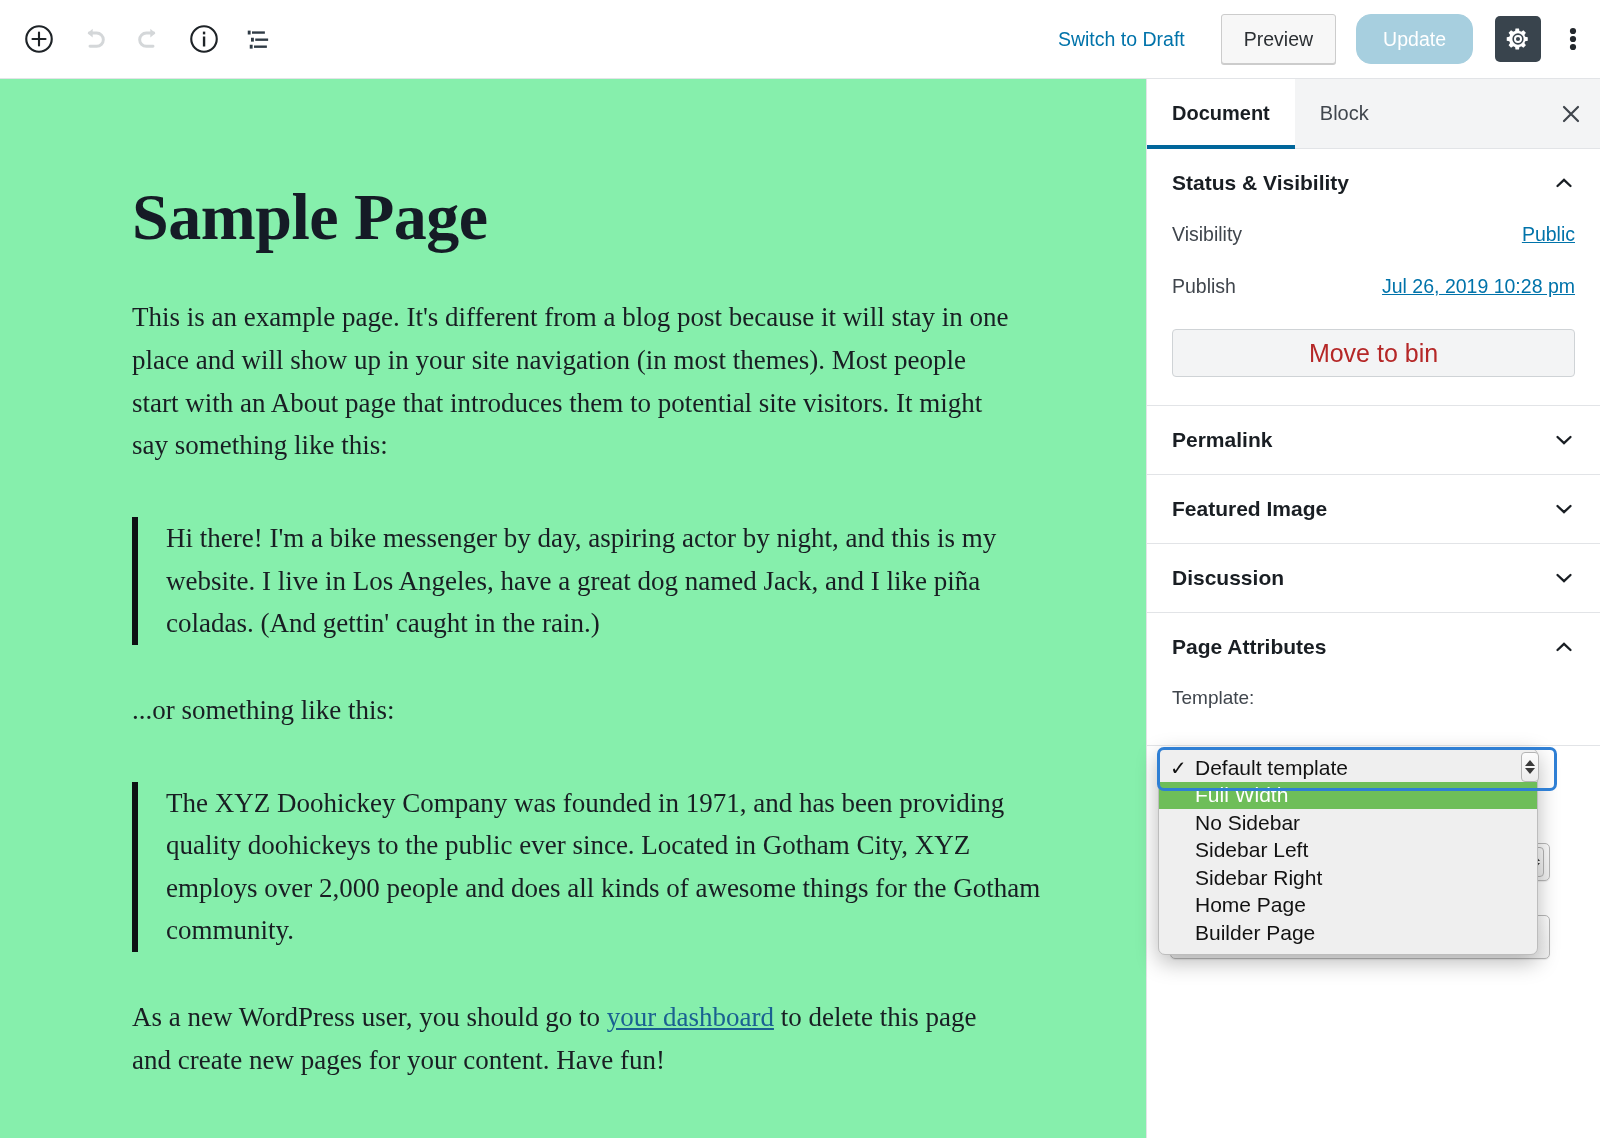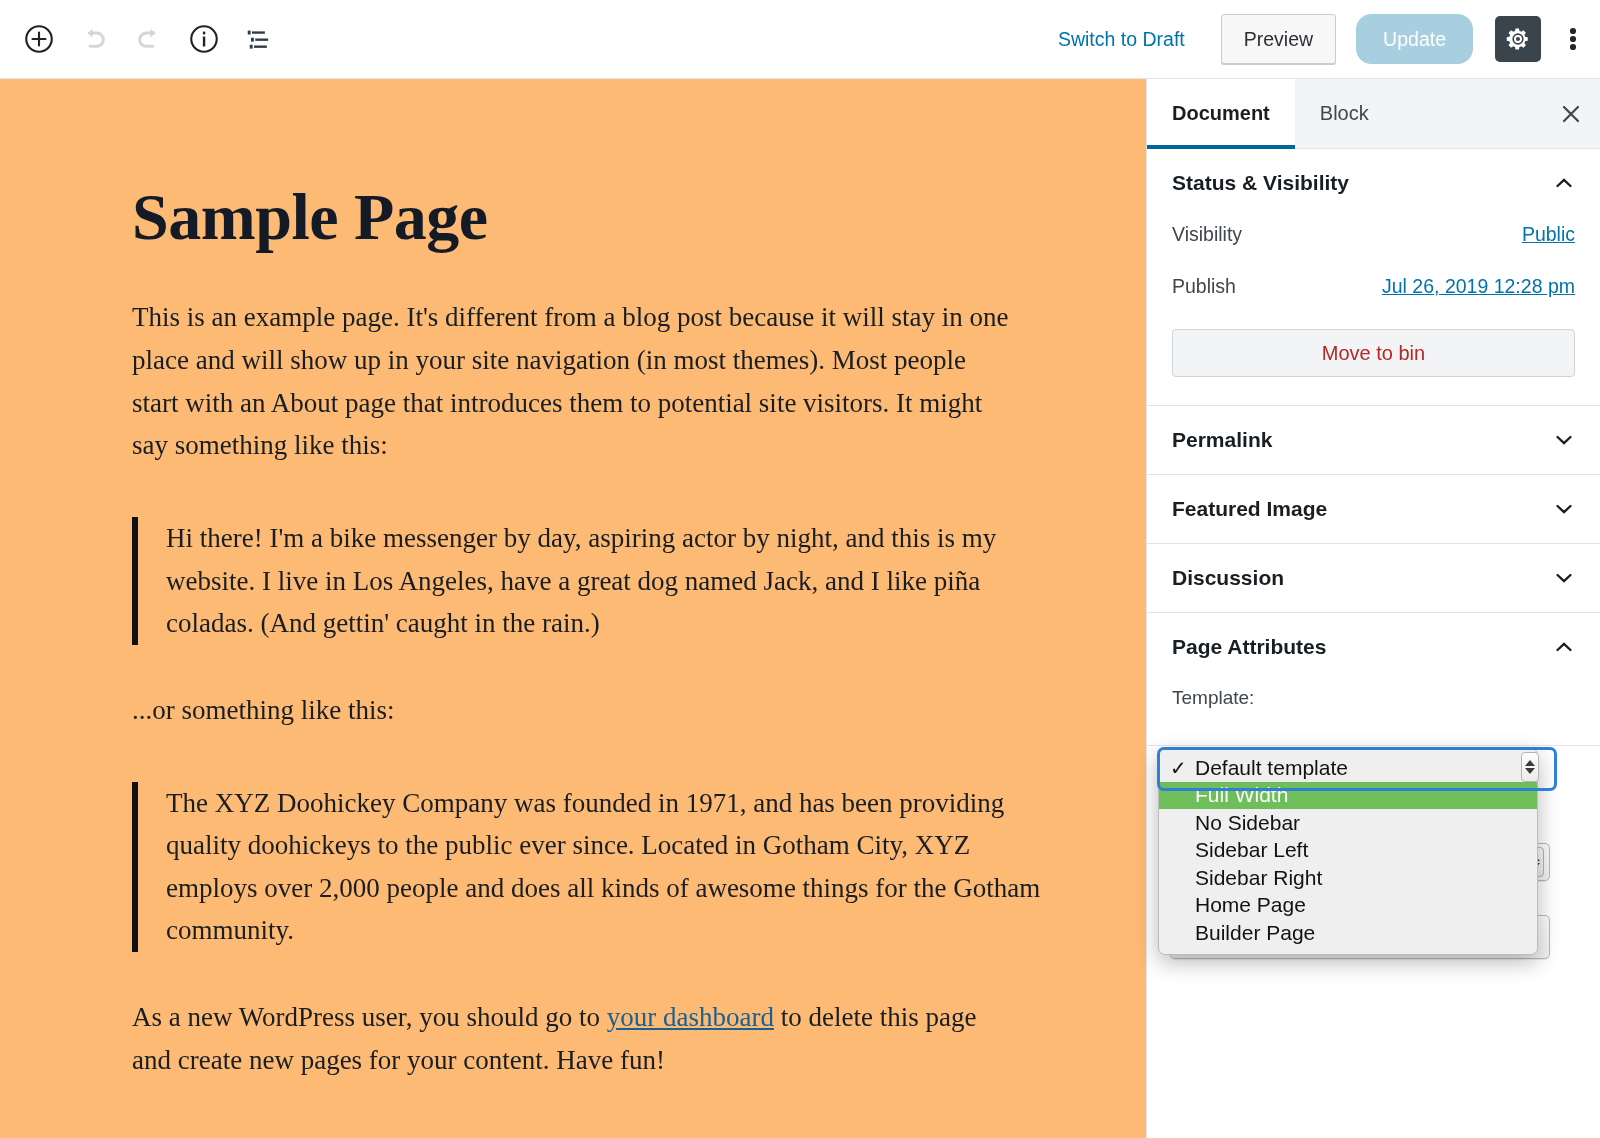--- a/index.html
+++ b/index.html
@@ -106,21 +106,21 @@
     justify-content: center;
     cursor: pointer;
   }
 
   
   .editor {
     position: absolute;
     left: 0; top: 79px;
     width: 1146px;
     height: 1059px;
-    background: #fdba74;
+    background: #86efac;
     overflow: hidden;
   }
 
   .post-title {
     font-family: "Liberation Serif", serif;
     font-weight: bold;
     font-size: 66px;
     line-height: 1.08;
     color: #151b26;
     padding: 102px 0 0 132px;
@@ -266,21 +266,21 @@
     cursor: pointer;
   }
 
   .btn-trash {
     width: 100%;
     height: 48px;
     background: #f3f4f5;
     border: 1px solid #cfd3d6;
     border-radius: 4px;
     color: #b52727;
-    font-size: 20px;
+    font-size: 25px;
     font-family: "Liberation Sans", sans-serif;
     cursor: pointer;
     margin-top: 2px;
   }
 
   .field-label {
     font-size: 19px;
     color: #40464d;
     margin-bottom: 8px;
     display: block;
@@ -485,21 +485,21 @@
         <path d="M5.5 15 12 8.8 18.5 15" fill="none" stroke="#191e23" stroke-width="2.3" stroke-linecap="round"></path>
       </svg>
     </button>
     <div class="panel-body">
       <div class="row">
         <span class="row-label">Visibility</span>
         <a class="row-value" href="#">Public</a>
       </div>
       <div class="row">
         <span class="row-label">Publish</span>
-        <a class="row-value" href="#">Jul 26, 2019 12:28 pm</a>
+        <a class="row-value" href="#">Jul 26, 2019 10:28 pm</a>
       </div>
       <button class="btn-trash">Move to bin</button>
     </div>
   </div>
 
   <div class="panel">
     <button class="panel-header">
       <span class="panel-title">Permalink</span>
       <svg width="24" height="24" viewBox="0 0 24 24">
         <path d="M5.5 9 12 15.2 18.5 9" fill="none" stroke="#191e23" stroke-width="2.3" stroke-linecap="round"></path>

